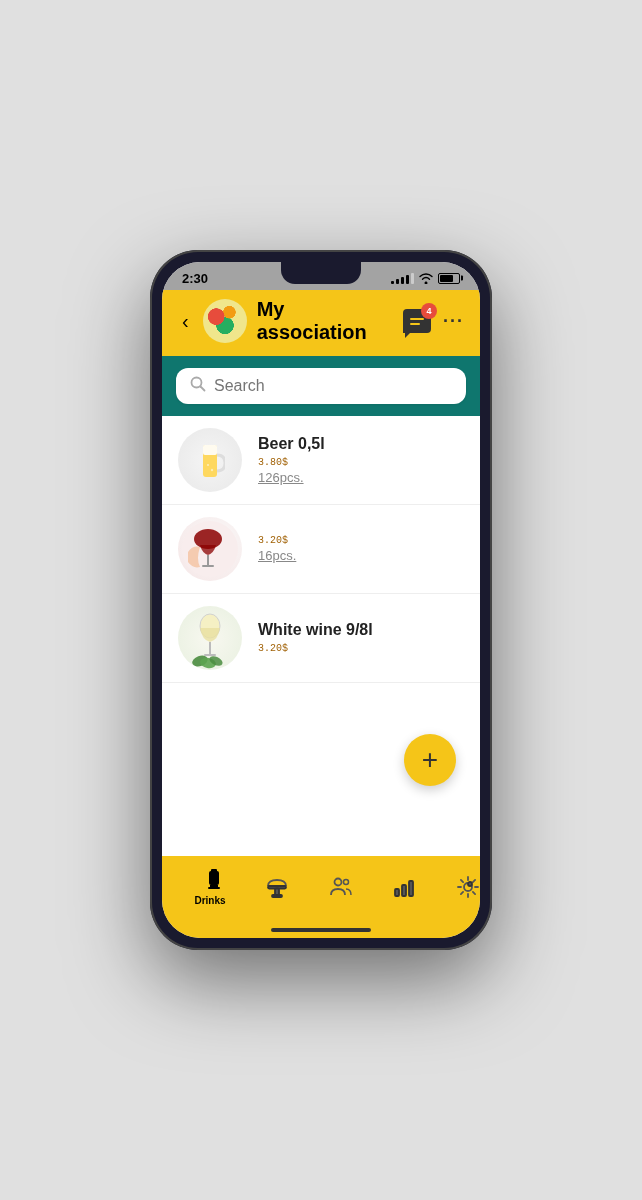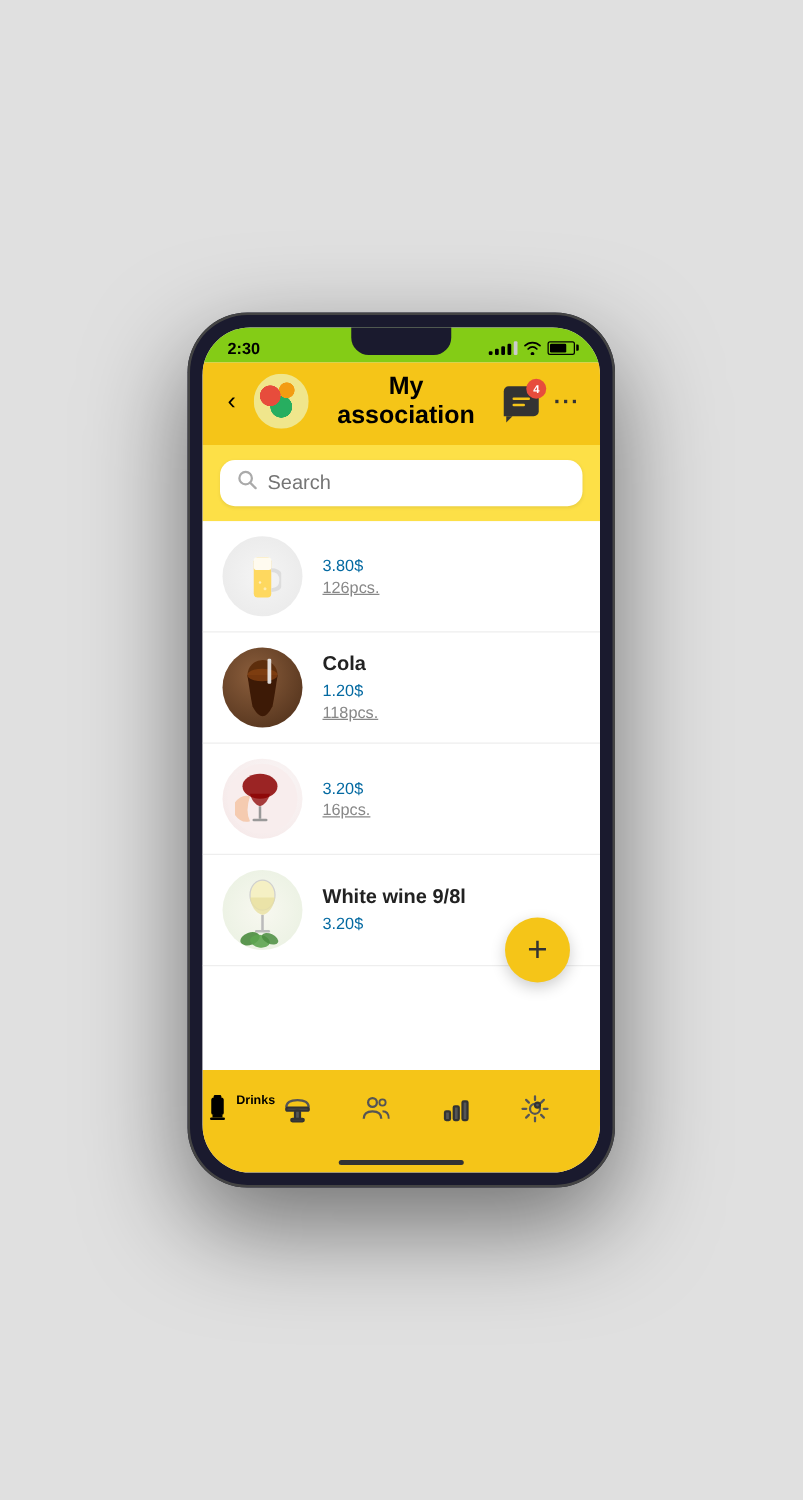--- a/index.html
+++ b/index.html
@@ -29,21 +29,21 @@
       height: 100%;
       background: #f5f5f5;
       border-radius: 38px;
       overflow: hidden;
       display: flex;
       flex-direction: column;
     }
 
     
     .status-bar {
-      background: #84cc16;
+      background: #a3a3a3;
       display: flex;
       justify-content: space-between;
       align-items: center;
       padding: 8px 20px 4px;
       height: 28px;
     }
 
     .status-time {
       font-size: 13px;
       font-weight: 600;
@@ -148,21 +148,20 @@
         radial-gradient(circle at 60% 30%, #f39c12 15%, transparent 16%),
         radial-gradient(circle at 50% 60%, #27ae60 25%, transparent 26%),
         #f0e68c;
     }
 
     .header-title {
       flex: 1;
       font-size: 20px;
       font-weight: 700;
       color: #000;
-      text-align: center;
     }
 
     .header-actions {
       display: flex;
       align-items: center;
       gap: 12px;
     }
 
     .chat-btn {
       position: relative;
@@ -221,21 +220,21 @@
     .more-btn {
       font-size: 18px;
       font-weight: 700;
       color: #333;
       letter-spacing: 1px;
       cursor: pointer;
     }
 
     
     .search-container {
-      background: #fde047;
+      background: #0f766e;
       padding: 12px 14px;
     }
 
     .search-box {
       background: #fff;
       border-radius: 12px;
       display: flex;
       align-items: center;
       padding: 8px 14px;
       gap: 8px;
@@ -288,23 +287,24 @@
     }
 
     .product-name {
       font-size: 16px;
       font-weight: 600;
       color: #222;
       margin-bottom: 4px;
     }
 
     .product-price {
-      font-size: 13px;
-      color: #0369a1;
+      font-size: 10px;
+      color: #a16207;
       margin-bottom: 2px;
+      font-family: Liberation Mono, monospace;
     }
 
     .product-stock {
       font-size: 13px;
       color: #888;
       text-decoration: underline;
     }
 
     
     .fab-container {
@@ -333,22 +333,22 @@
       display: flex;
       align-items: center;
       justify-content: space-around;
       padding: 8px 0 14px;
       border-top: none;
       height: 68px;
     }
 
     .nav-item {
       display: flex;
-      flex-direction: row;
-      align-items: flex-start;
+      flex-direction: column;
+      align-items: flex-end;
       gap: 3px;
       cursor: pointer;
       flex: 1;
     }
 
     .nav-label {
       font-size: 10px;
       font-weight: 600;
       color: #333;
     }
@@ -469,41 +469,26 @@
             <rect x="8" y="10" width="14" height="32" rx="3" fill="#ffd54f" opacity="0.9"></rect>
             <rect x="8" y="10" width="14" height="10" rx="2" fill="white" opacity="0.9"></rect>
 
             <path d="M22 20 Q30 20 30 28 Q30 36 22 36" stroke="#ddd" stroke-width="3" fill="none"></path>
 
             <circle cx="13" cy="30" r="1" fill="white" opacity="0.6"></circle>
             <circle cx="17" cy="35" r="1.2" fill="white" opacity="0.5"></circle>
           </svg>
         </div>
         <div class="product-info">
+          <div class="product-name">Beer 0,5l</div>
           <div class="product-price">3.80$</div>
           <div class="product-stock">126pcs.</div>
         </div>
       </div>
 
-      <div class="product-item">
-        <div class="product-image img-cola">
-          <svg width="36" height="50" viewBox="0 0 36 50">
-            <ellipse cx="18" cy="15" rx="12" ry="12" fill="#5D2E0C"></ellipse>
-            <path d="M6 15 Q8 30 10 40 Q14 48 18 48 Q22 48 26 40 Q28 30 30 15" fill="#3d1a06"></path>
-            <ellipse cx="18" cy="15" rx="12" ry="5" fill="#8B4513" opacity="0.7"></ellipse>
-
-            <rect x="22" y="2" width="3" height="20" rx="1" fill="#f0f0f0" opacity="0.9"></rect>
-          </svg>
-        </div>
-        <div class="product-info">
-          <div class="product-name">Cola</div>
-          <div class="product-price">1.20$</div>
-          <div class="product-stock">118pcs.</div>
-        </div>
-      </div>
 
       <div class="product-item">
         <div class="product-image img-redwine">
           <svg width="64" height="64" viewBox="0 0 64 64">
 
             <ellipse cx="32" cy="32" rx="28" ry="28" fill="#f8eded"></ellipse>
 
             <ellipse cx="30" cy="22" rx="14" ry="10" fill="#8B0000" opacity="0.85"></ellipse>
             <path d="M22 28 Q24 36 30 38 Q36 36 38 28" fill="#8B0000" opacity="0.75"></path>
             <rect x="29" y="38" width="2" height="10" fill="#999"></rect>

